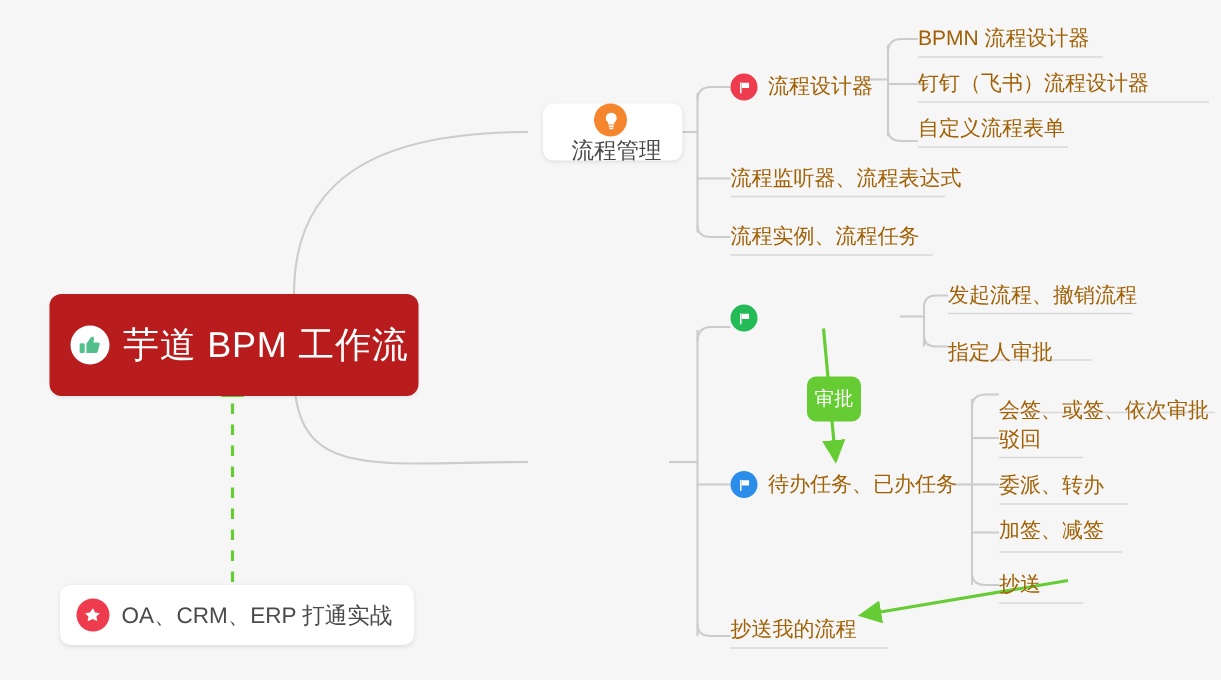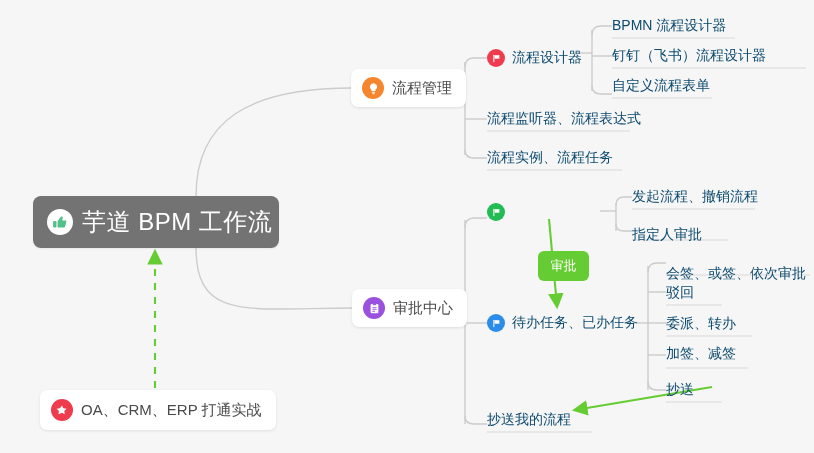--- a/index.html
+++ b/index.html
@@ -10,22 +10,22 @@
     overflow:hidden;
     position:relative;
   }
   #canvas{position:absolute;left:0;top:0;width:814px;height:453px;}
   svg.links{position:absolute;left:0;top:0;width:814px;height:453px;pointer-events:none;}
 
   
   .root-node{
     position:absolute;
     left:33px;top:196px;
-    width:246px;height:52px;
-    background:#737373;
+    width:246px;height:68px;
+    background:#b91c1c;
     border-radius:8px;
     display:flex;align-items:center;
     padding-left:14px;
     box-sizing:border-box;
     box-shadow:0 1px 2px rgba(0,0,0,.06);
   }
   .root-label{
     color:#ffffff;
     font-size:24px;
     letter-spacing:.5px;
@@ -40,30 +40,30 @@
     border-radius:7px;
     display:flex;align-items:center;
     box-sizing:border-box;
     box-shadow:0 1px 3px rgba(0,0,0,.10);
     padding:0 14px 0 11px;
     height:38px;
   }
   .card .lbl{
     font-size:15px;color:#4a4a4a;white-space:nowrap;margin-left:8px;
   }
-  #node-process-mgmt{left:351px;top:69px;}
+  #node-process-mgmt{left:362px;top:69px;flex-direction:column;}
   #node-approval-center{left:352px;top:289px;}
   #node-oa{left:40px;top:390px;height:40px;}
   #node-oa .lbl{font-size:15px;color:#4a4a4a;}
 
   
   .tnode{
     position:absolute;
     font-size:14px;
-    color:#0c4a6e;
+    color:#a16207;
     white-space:nowrap;
     display:flex;align-items:center;
     height:24px;
     box-sizing:border-box;
   }
   .tnode .lbl{margin-left:7px;}
   .tnode.noicon .lbl{margin-left:0;}
 
   
   .ic{
@@ -86,21 +86,21 @@
   
   .badge{
     position:absolute;
     background:#66cc33;
     border-radius:6px;
     color:#ffffff;
     font-size:13px;
     display:flex;align-items:center;justify-content:center;
     box-sizing:border-box;
   }
-  #badge-approve{left:538px;top:251px;width:51px;height:30px;}
+  #badge-approve{left:538px;top:251px;width:36px;height:30px;}
 </style>
 </head>
 <body>
 
 <div id="canvas">
 
   <svg class="links" viewBox="0 0 814 453">
     <g fill="none" stroke="#cccccc" stroke-width="1.4">
 
       <path d="M196 196 C 196 120, 250 88, 352 88"></path>
@@ -186,33 +186,20 @@
     <span class="ic ic-22 ic-orange">
       <svg width="13" height="13" viewBox="0 0 16 16">
         <path d="M8 1.4 a4.4 4.4 0 0 0 -2.5 8.05 V11.1 h5 V9.45 A4.4 4.4 0 0 0 8 1.4 z" fill="#ffffff"></path>
         <rect x="5.8" y="11.9" width="4.4" height="1.35" rx=".6" fill="#ffffff"></rect>
         <rect x="6.4" y="13.8" width="3.2" height="1.2" rx=".6" fill="#ffffff"></rect>
       </svg>
     </span>
     <span class="lbl">流程管理</span>
   </div>
 
-  <div class="card" id="node-approval-center">
-    <span class="ic ic-22 ic-purple">
-      <svg width="13" height="13" viewBox="0 0 16 16">
-        <rect x="3.2" y="2.6" width="9.6" height="11.2" rx="1.5" fill="#ffffff"></rect>
-        <rect x="5.9" y="1.2" width="4.2" height="2.5" rx="1.1" fill="#ffffff"></rect>
-        <rect x="5.9" y="1.2" width="4.2" height="2.5" rx="1.1" fill="#9b51e0" stroke="#9b51e0" stroke-width=".4"></rect>
-        <rect x="5.2" y="6.0" width="5.6" height="1.1" rx=".55" fill="#9b51e0"></rect>
-        <rect x="5.2" y="8.4" width="5.6" height="1.1" rx=".55" fill="#9b51e0"></rect>
-        <rect x="5.2" y="10.8" width="3.6" height="1.1" rx=".55" fill="#9b51e0"></rect>
-      </svg>
-    </span>
-    <span class="lbl">审批中心</span>
-  </div>
 
   <div class="tnode" style="left:487px;top:46px;">
     <span class="ic ic-18 ic-red">
       <svg width="11" height="11" viewBox="0 0 16 16">
         <rect x="3.4" y="2.6" width="1.5" height="11" rx=".7" fill="#ffffff"></rect>
         <path d="M5.2 3.2 h7.0 v5.1 h-7.0 z" fill="#ffffff"></path>
       </svg>
     </span>
     <span class="lbl">流程设计器</span>
   </div>

